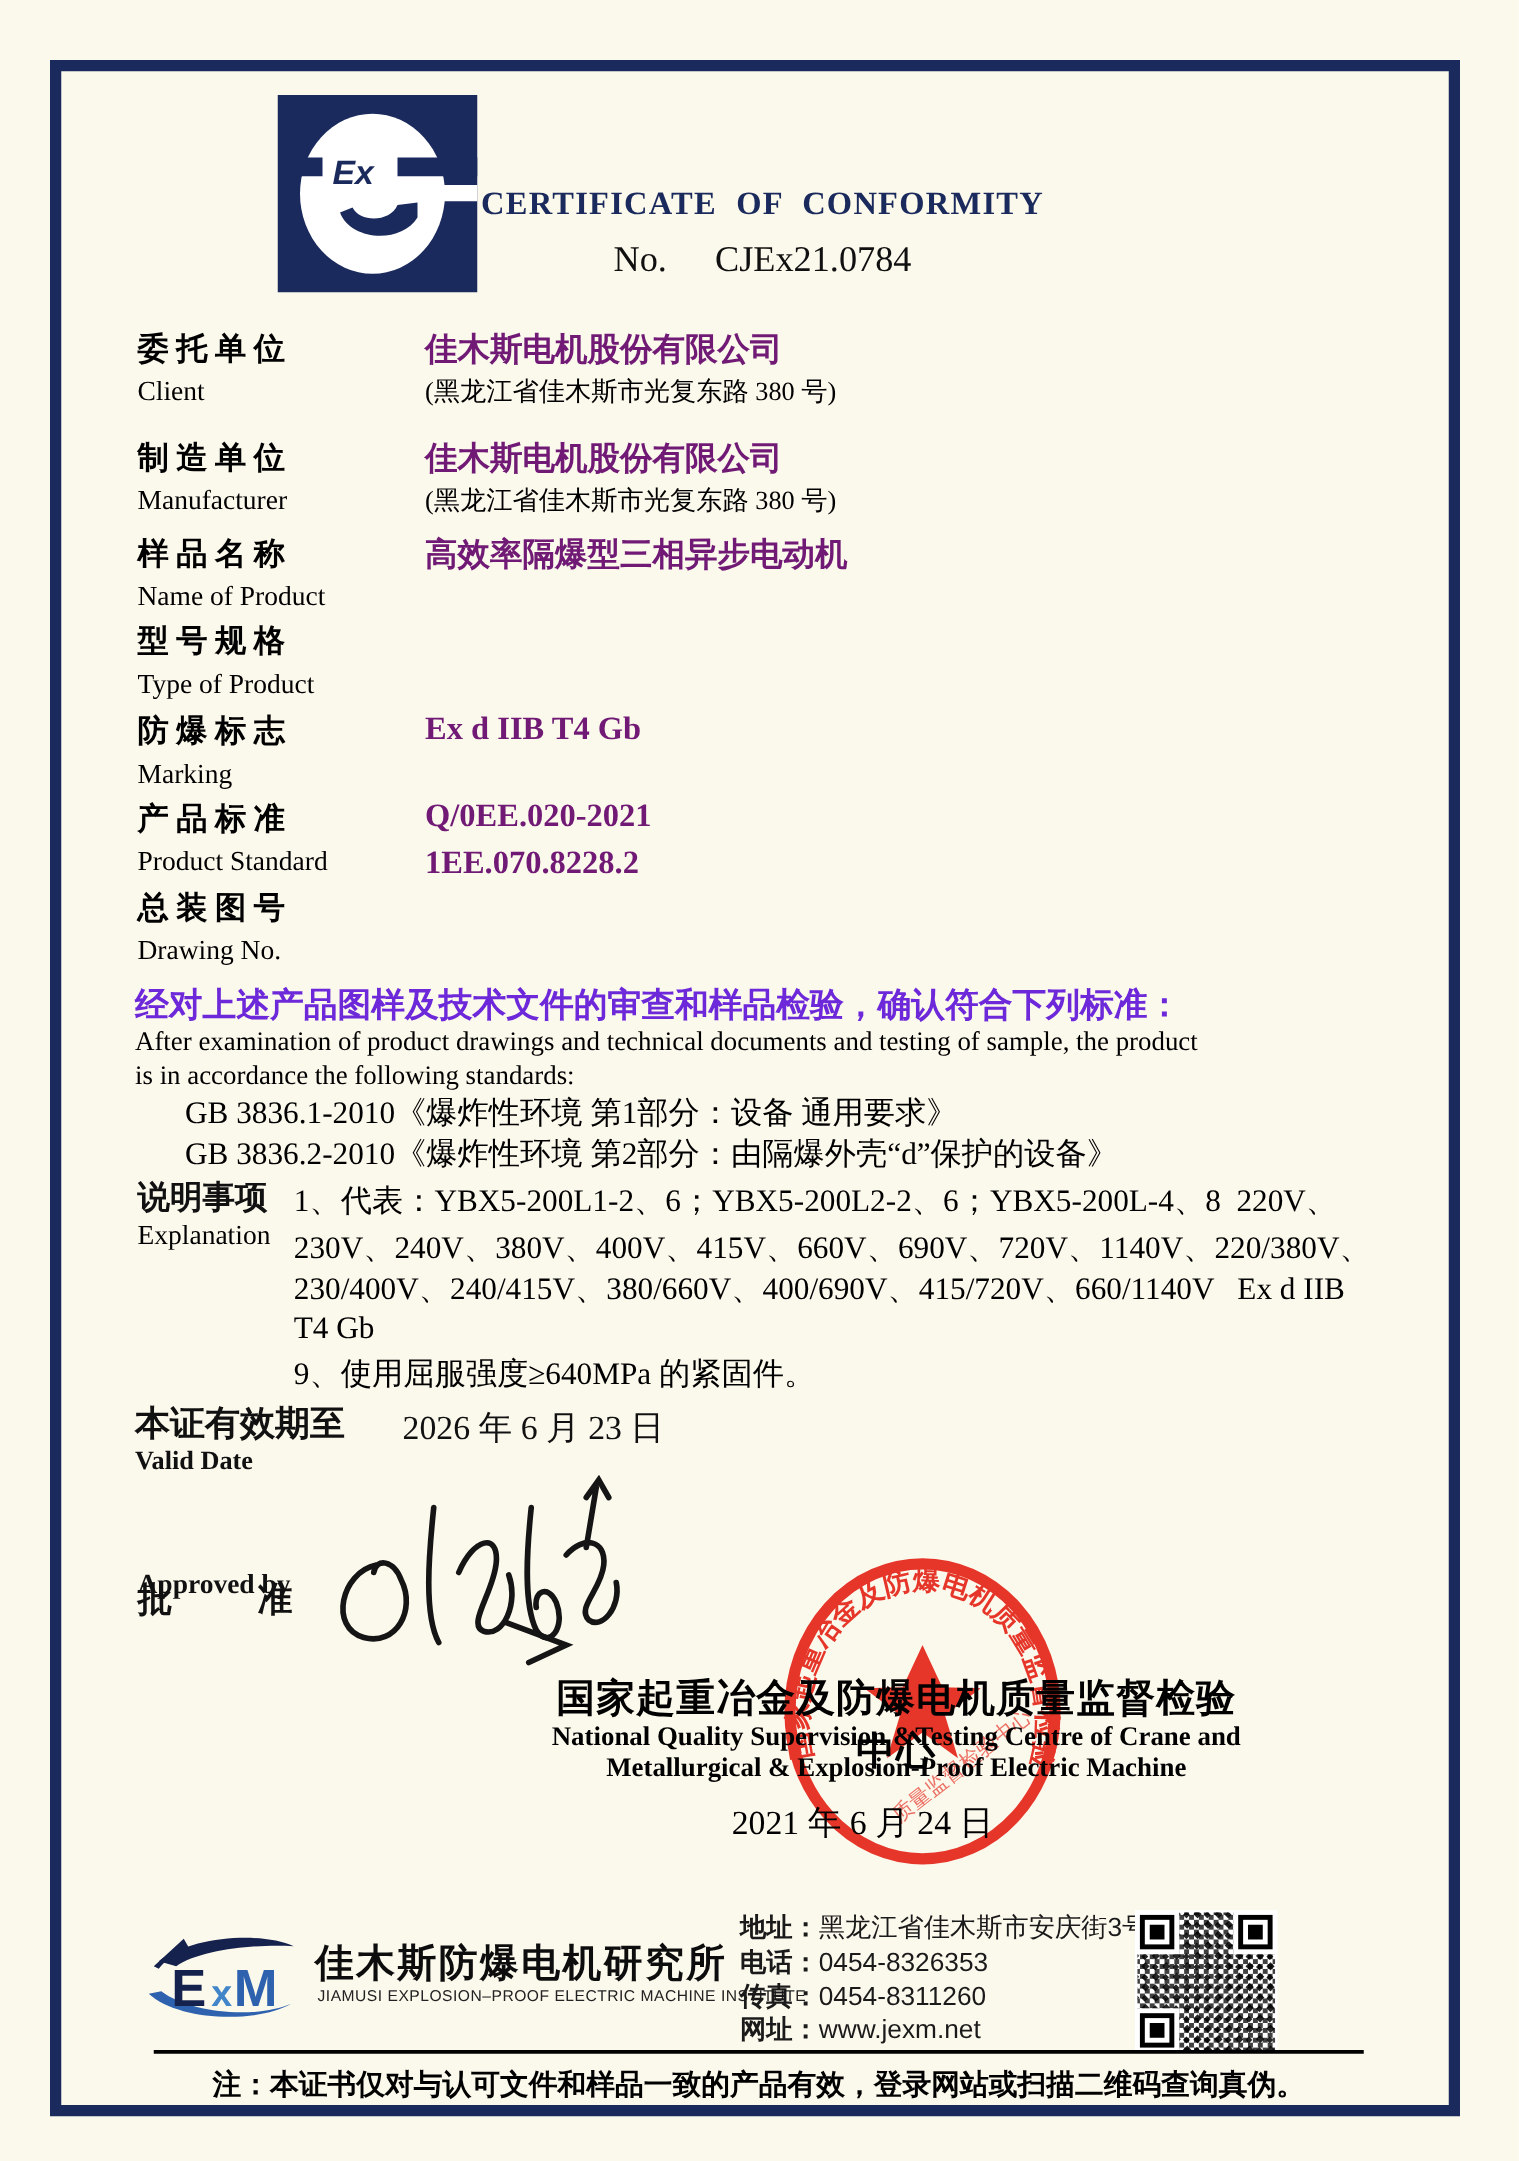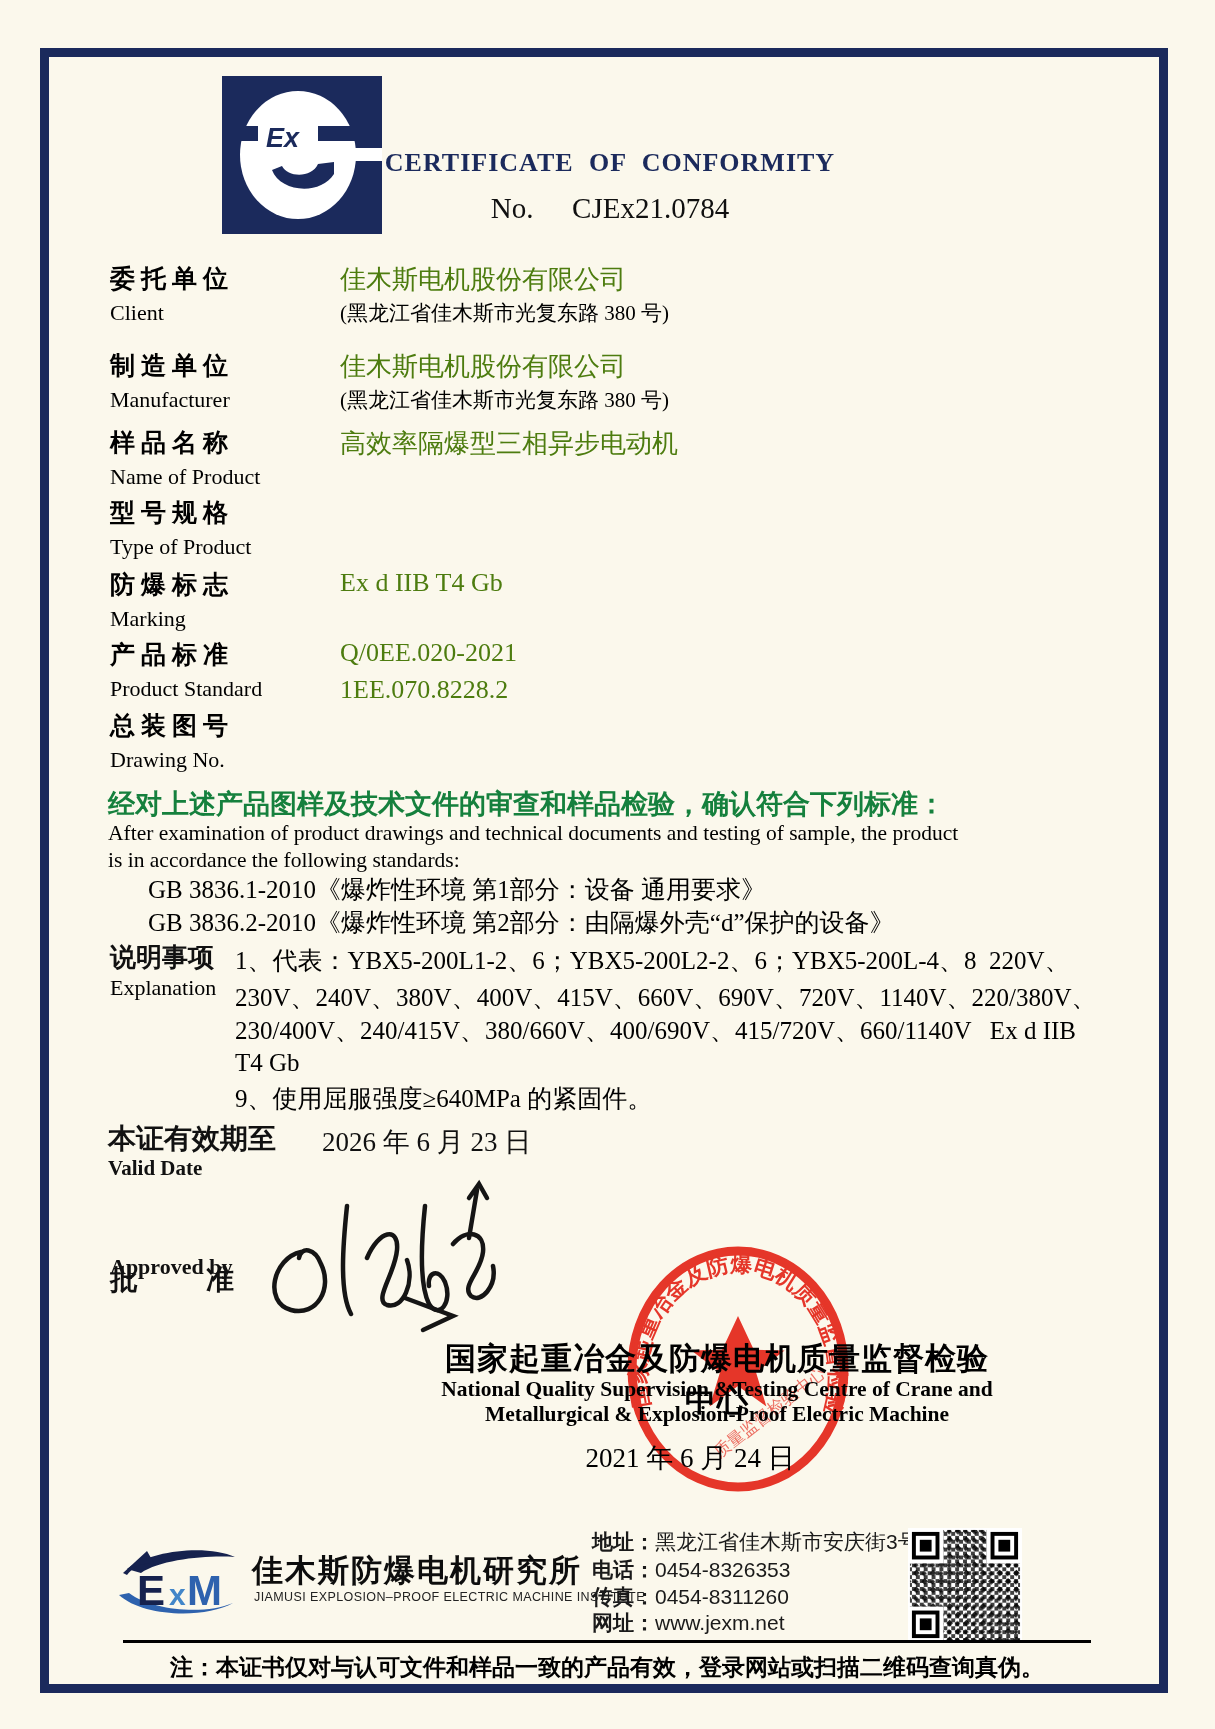--- a/index.html
+++ b/index.html
@@ -27,23 +27,23 @@
   .title-en{
     font-weight:bold;color:#1b2a5c;font-size:26px;letter-spacing:1px;word-spacing:8px;
     text-align:center;font-family:"Liberation Serif", serif;
   }
   .cert-no{font-size:29px;color:#101010;text-align:center;}
   .lbl-cn{
     font-family:"Liberation Sans", sans-serif;font-weight:bold;font-size:25px;
     letter-spacing:6px;color:#000;text-align:right;
   }
   .lbl-en{font-size:22px;color:#000;}
-  .val{font-size:26px;font-weight:normal;color:#4d7c0f;}
+  .val{font-size:26px;font-weight:bold;color:#701a75;}
   .sub{font-size:21px;color:#000;}
-  .stmt-cn{font-family:"Liberation Sans", sans-serif;font-weight:bold;font-size:27px;color:#15803d;text-align:center;}
+  .stmt-cn{font-family:"Liberation Sans", sans-serif;font-weight:bold;font-size:27px;color:#6d28d9;text-align:center;}
   .stmt-en{font-size:21.5px;color:#000;}
   .std{font-size:25px;color:#000;}
   .exp-line{font-size:25px;color:#000;}
   .issuer-cn{
     font-family:"Liberation Sans", sans-serif;font-weight:bold;font-size:31px;color:#000;
     text-align:center;letter-spacing:1px;
   }
   .issuer-en{font-weight:bold;font-size:21.5px;text-align:center;color:#000;}
   .issue-date{font-size:27px;text-align:center;color:#000;}
   .contact-row{font-family:"Liberation Sans", sans-serif;font-size:21px;color:#1a1a1a;}

